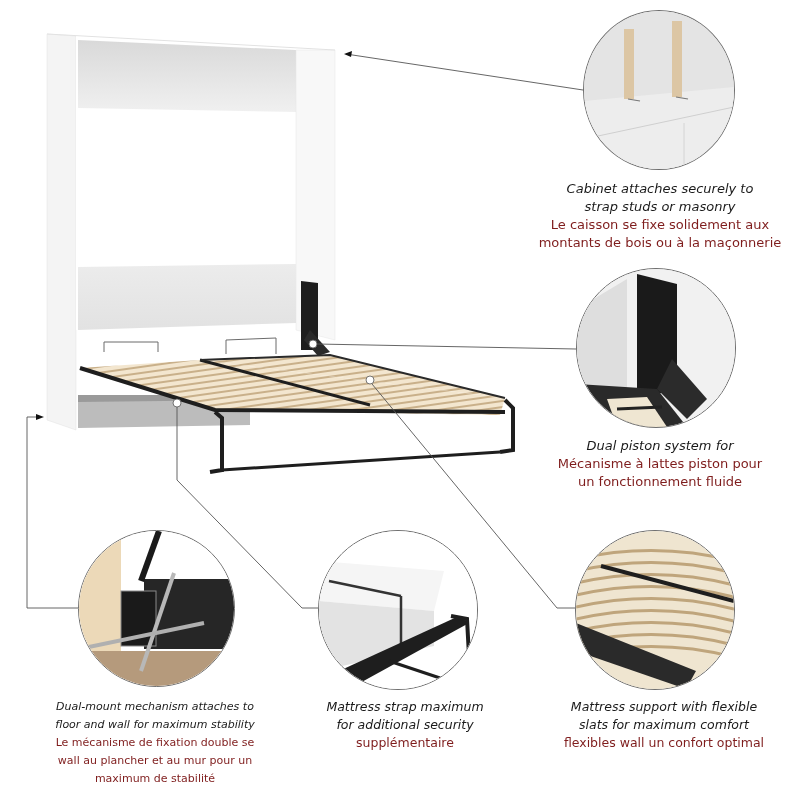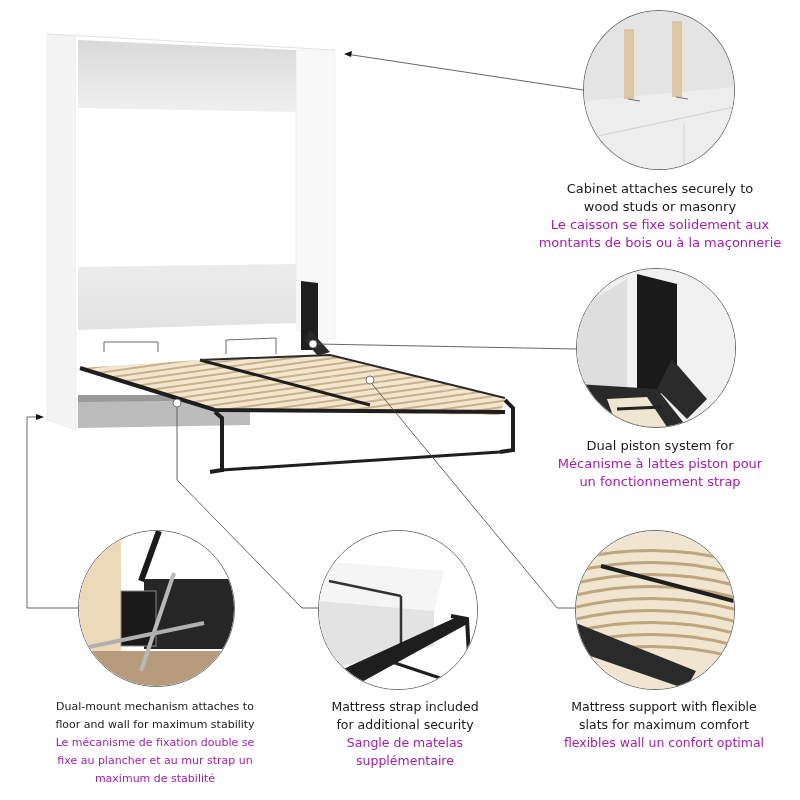--- a/index.html
+++ b/index.html
@@ -1,20 +1,20 @@
 <!DOCTYPE html>
 <html><head>
 <meta charset="utf-8">
 <style>
   html, body { margin: 0; padding: 0; background: #ffffff; }
   body { width: 800px; height: 800px; position: relative; overflow: hidden; font-family: "DejaVu Sans", sans-serif; }
   .stage { position: absolute; left: 0; top: 0; width: 800px; height: 800px; }
   .caption { position: absolute; text-align: center; font-size: 13px; line-height: 18px; }
-  .caption .en { color: #1a1a1a; display: block; }
-  .caption .fr { color: #a21caf; display: block; }
+  .caption .en { color: #1a1a1a; display: block; font-style: italic; }
+  .caption .fr { color: #7f1d1d; display: block; }
   .circle { position: absolute; border-radius: 50%; border: 1.5px solid #6e6e6e; overflow: hidden; background: #f2f2f2; }
   svg { display: block; }
 </style>
 </head>
 <body>
 
 <div class="stage">
 
   <svg width="800" height="800" viewBox="0 0 800 800" style="position:absolute;left:0;top:0;">
     <defs>
@@ -151,43 +151,42 @@
         <path d="M0,112 Q80,94 158,114"></path>
         <path d="M0,124 Q80,106 158,126"></path>
       </g>
       <line x1="25" y1="35" x2="158" y2="70" stroke="#1e1e1e" stroke-width="4"></line>
       <polygon points="0,92 120,140 110,158 0,120" fill="#2a2a2a"></polygon>
     </svg>
   </div>
 
   <div class="caption" style="left:520px;top:180px;width:280px;">
     <span class="en">Cabinet attaches securely to</span>
-    <span class="en">wood studs or masonry</span>
+    <span class="en">strap studs or masonry</span>
     <span class="fr">Le caisson se fixe solidement aux</span>
     <span class="fr">montants de bois ou à la maçonnerie</span>
   </div>
 
   <div class="caption" style="left:520px;top:437px;width:280px;">
     <span class="en">Dual piston system for</span>
     <span class="fr">Mécanisme à lattes piston pour</span>
-    <span class="fr">un fonctionnement strap</span>
+    <span class="fr">un fonctionnement fluide</span>
   </div>
 
   <div class="caption" style="left:10px;top:698px;width:290px;font-size:11px;">
     <span class="en">Dual-mount mechanism attaches to</span>
     <span class="en">floor and wall for maximum stability</span>
     <span class="fr">Le mécanisme de fixation double se</span>
-    <span class="fr">fixe au plancher et au mur strap un</span>
+    <span class="fr">wall au plancher et au mur pour un</span>
     <span class="fr">maximum de stabilité</span>
   </div>
 
   <div class="caption" style="left:290px;top:698px;width:230px;font-size:12.5px;">
-    <span class="en">Mattress strap included</span>
+    <span class="en">Mattress strap maximum</span>
     <span class="en">for additional security</span>
-    <span class="fr">Sangle de matelas</span>
     <span class="fr">supplémentaire</span>
   </div>
 
   <div class="caption" style="left:524px;top:698px;width:280px;font-size:12.5px;text-align:center;">
     <span class="en">Mattress support with flexible</span>
     <span class="en">slats for maximum comfort</span>
     <span class="fr">flexibles wall un confort optimal</span>
   </div>
 
 </div>

